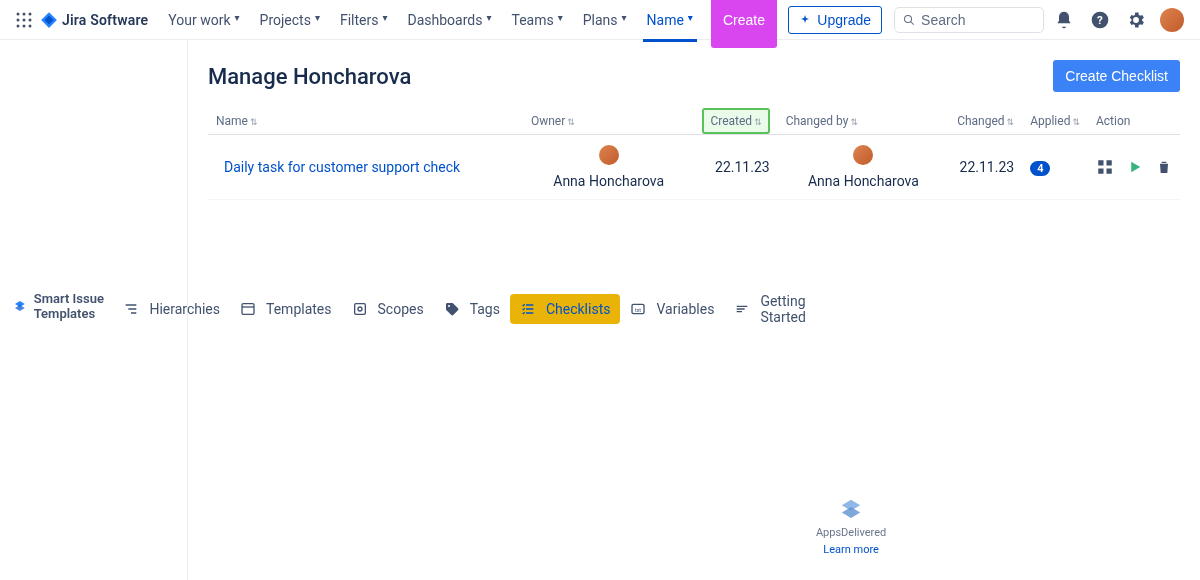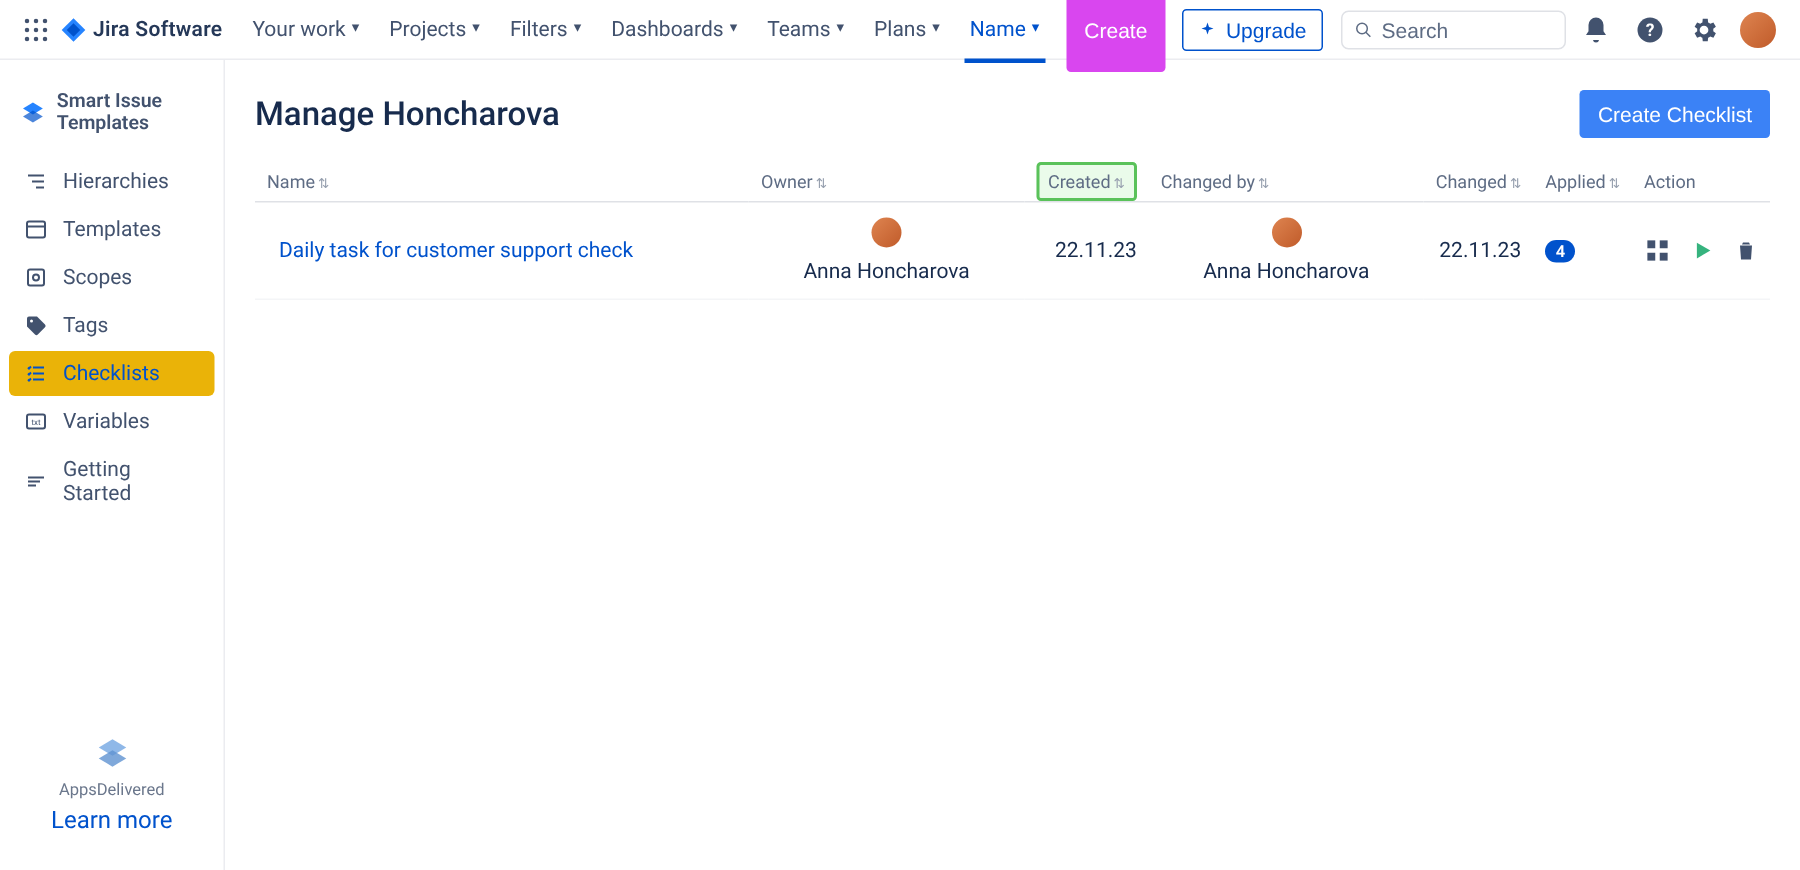--- a/index.html
+++ b/index.html
@@ -19,29 +19,29 @@
 .spacer { flex: 1; }
 .btn-upgrade { border: 1px solid #0052CC; color: #0052CC; background: #fff; padding: 5px 10px; border-radius: 3px; display: flex; align-items: center; gap: 6px; cursor: pointer; font-size: 14px; }
 .search-box { display: flex; align-items: center; border: 1px solid #dfe1e6; border-radius: 5px; padding: 4px 8px; width: 150px; margin-left: 8px; color: #5e6c84; }
 .search-box input { border: none; outline: none; font-size: 14px; width: 100%; color: #172B4D; margin-left: 6px; }
 .search-box input::placeholder { color: #5e6c84; }
 .nav-icon { width: 32px; height: 32px; display: flex; align-items: center; justify-content: center; cursor: pointer; color: #42526E; border-radius: 50%; }
 .avatar { width: 24px; height: 24px; border-radius: 50%; background: linear-gradient(135deg,#de8450,#c05b2a); display: inline-block; }
 
 
 .layout { display: flex; height: calc(580px - 40px); }
-.sidebar { width: 150px; border-right: 1px solid #ebecf0; padding: 12px 6px; display: flex; flex-direction: column; }
+.sidebar { width: 188px; border-right: 1px solid #ebecf0; padding: 12px 6px; display: flex; flex-direction: row; align-items: center; }
 .app-title-row { display: flex; align-items: center; gap: 8px; padding: 8px 8px 16px 8px; }
 .app-title { font-weight: 600; font-size: 13px; color: #42526E; }
 .side-item { display: flex; align-items: center; gap: 10px; padding: 7px 10px; border-radius: 4px; color: #42526E; font-size: 14px; cursor: pointer; margin-bottom: 2px; }
 .side-item.active { background: #eab308; color: #0052CC; }
 .side-icon { width: 16px; height: 16px; display: flex; align-items: center; justify-content: center; flex-shrink: 0; }
 .sidebar-footer { margin-top: auto; text-align: center; padding-bottom: 12px; }
 .sidebar-footer .deliv { font-size: 11px; color: #6b778c; margin-top: 4px; }
-.sidebar-footer .learn { font-size: 16px; color: #0052CC; cursor: pointer; margin-top: 4px; }
+.sidebar-footer .learn { font-size: 11px; color: #0052CC; cursor: pointer; margin-top: 4px; }
 
 
 .main { flex: 1; padding: 20px 20px 0 20px; }
 .main-header { display: flex; align-items: center; justify-content: space-between; margin-bottom: 16px; }
 .page-title { font-size: 22px; font-weight: 500; color: #172B4D; }
 .btn-create { background: #3b82f6; color: #fff; border: none; padding: 8px 12px; border-radius: 3px; font-size: 14px; cursor: pointer; }
 
 .table { width: 100%; border-collapse: collapse; }
 .table th { text-align: left; font-weight: 400; font-size: 12px; color: #5e6c84; padding: 6px 8px; border-bottom: 1px solid #dfe1e6; white-space: nowrap; cursor: pointer; }
 .table td { padding: 10px 8px; font-size: 14px; color: #172B4D; border-bottom: 1px solid #f4f5f7; vertical-align: middle; white-space: nowrap; }

